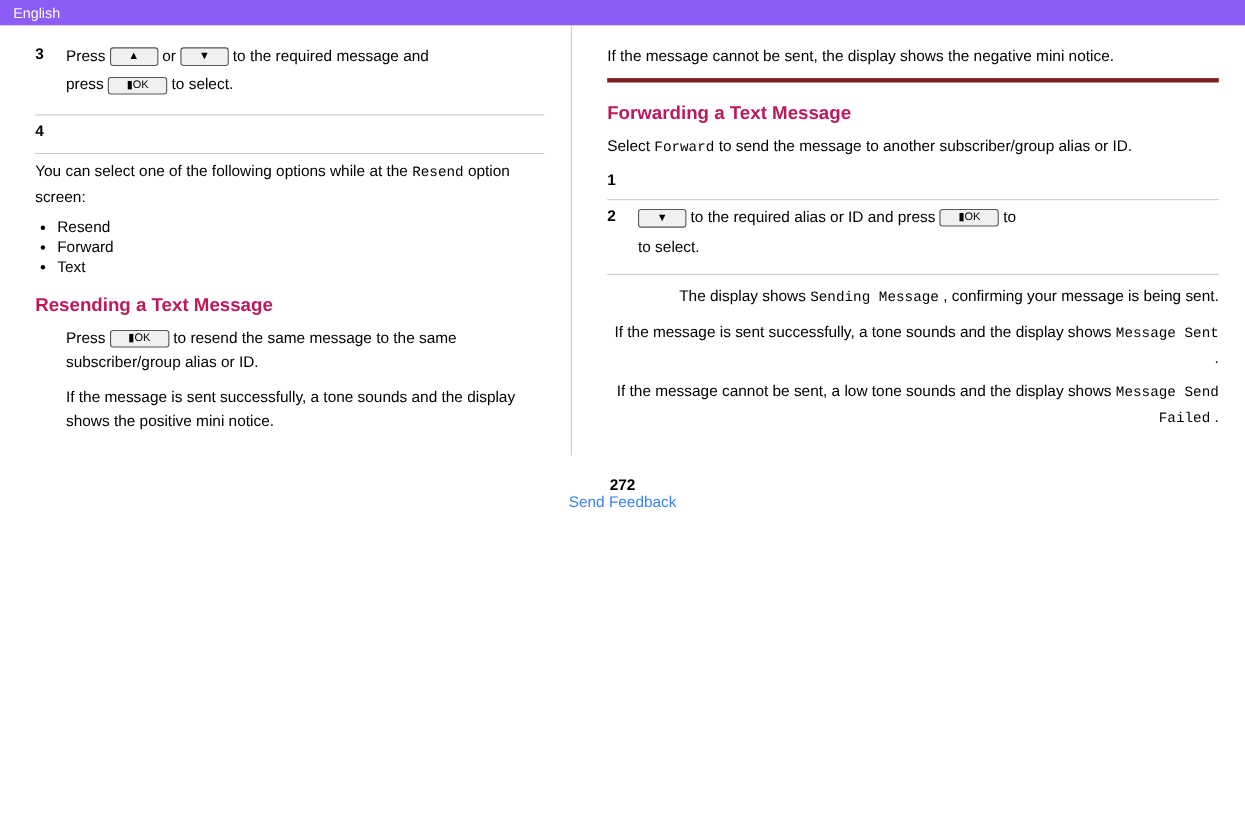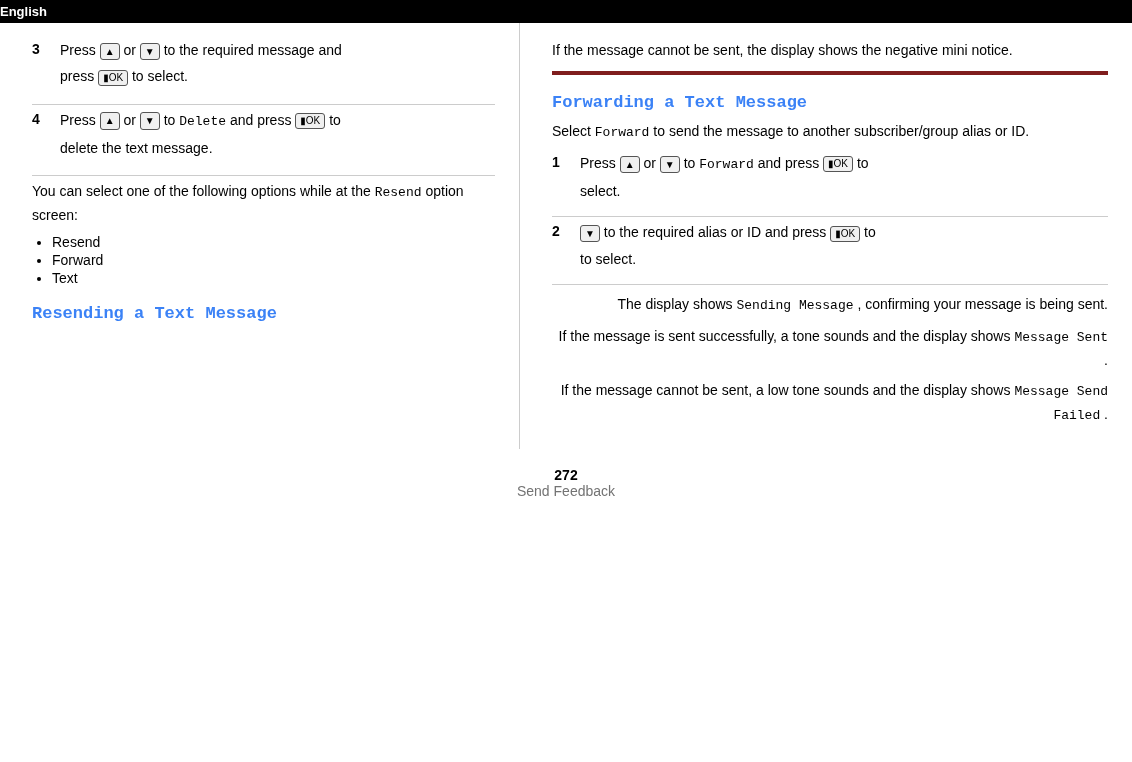--- a/index.html
+++ b/index.html
@@ -6,25 +6,25 @@
     body {
       font-family: Arial, Helvetica, sans-serif;
       font-size: 14px;
       background: #fff;
       color: #000;
       width: 1132px;
       min-height: 762px;
     }
 
     .page-header {
-      background: #000000;
+      background: #8b5cf6;
       color: #fff;
-      padding: 4px 0;
+      padding: 4px 12px;
       font-size: 13px;
-      font-weight: bold;
+      font-weight: normal;
     }
 
     .page-body {
       display: flex;
       flex-direction: row;
       padding: 0;
     }
 
     .left-col {
       width: 520px;
@@ -59,44 +59,43 @@
     }
 
     .step-content p {
       margin-bottom: 4px;
     }
 
     .btn-icon {
       display: inline-block;
       border: 1px solid #555;
       border-radius: 3px;
-      padding: 1px 4px;
+      padding: 1px 16px;
       font-size: 11px;
       vertical-align: middle;
       background: #f0f0f0;
       font-family: Arial, sans-serif;
       line-height: 1.2;
     }
 
     .btn-icon.ok-btn {
       font-size: 10px;
     }
 
     .monospace {
       font-family: 'Courier New', Courier, monospace;
       font-size: 13px;
     }
 
     .section-heading {
       font-size: 17px;
       font-weight: bold;
-      color: #3b82f6;
+      color: #be185d;
       margin-top: 18px;
       margin-bottom: 8px;
-      font-family: Liberation Mono, monospace;
     }
 
     .section-subtext {
       font-size: 14px;
       line-height: 1.6;
       margin-bottom: 8px;
     }
 
     .bullet-list {
       list-style: disc;
@@ -158,21 +157,21 @@
       padding: 8px 28px 8px 28px;
       margin-top: 10px;
     }
 
     .page-number {
       font-size: 14px;
       font-weight: bold;
     }
 
     .send-feedback {
-      color: #737373;
+      color: #3b82f6;
       font-size: 14px;
       cursor: pointer;
       text-decoration: none;
     }
 
     .arrow-up::before { content: '▲'; font-size: 10px; }
     .arrow-down::before { content: '▼'; font-size: 10px; }
   </style>
 </head>
 <body>
@@ -198,74 +197,58 @@
         <p>
           <span>press</span>
           <span class="btn-icon ok-btn">▮OK</span>
           <span>to select.</span>
         </p>
       </div>
     </div>
 
     <div class="step-row">
       <div class="step-number">4</div>
-      <div class="step-content">
-        <p>
-          <span>Press</span>
-          <span class="btn-icon"><span class="arrow-up"></span></span>
-          <span> or </span>
-          <span class="btn-icon"><span class="arrow-down"></span></span>
-          <span> to </span><span class="monospace">Delete</span><span> and press </span>
-          <span class="btn-icon ok-btn">▮OK</span>
-          <span> to</span>
-        </p>
-        <p>delete the text message.</p>
-      </div>
     </div>
 
     <div class="section-subtext">
       <span>You can select one of the following options while at the</span>
       <span class="monospace">Resend</span>
       <span>option screen:</span>
     </div>
     <ul class="bullet-list">
       <li><span>Resend</span></li>
       <li><span>Forward</span></li>
       <li><span>Text</span></li>
     </ul>
 
     <div class="section-heading">Resending a Text Message</div>
+    <div style="padding-left: 28px; margin-top: 8px;">
+      <p style="margin-bottom:8px; line-height:1.6;">
+        <span>Press</span>
+        <span class="btn-icon ok-btn">▮OK</span>
+        <span>to resend the same message to the same subscriber/group alias or ID.</span>
+      </p>
+      <p style="line-height:1.6;">If the message is sent successfully, a tone sounds and the display shows the positive mini notice.</p>
+    </div>
 
   </div>
 
   <div class="right-col">
 
     <div class="right-top-text">If the message cannot be sent, the display shows the negative mini notice.</div>
 
     <div class="section-heading">Forwarding a Text Message</div>
     <div class="section-subtext">
       <span>Select</span>
       <span class="monospace">Forward</span>
       <span>to send the message to another subscriber/group alias or ID.</span>
     </div>
 
     <div class="right-step-row">
       <div class="right-step-number">1</div>
-      <div class="right-step-content">
-        <p>
-          <span>Press</span>
-          <span class="btn-icon"><span class="arrow-up"></span></span>
-          <span> or </span>
-          <span class="btn-icon"><span class="arrow-down"></span></span>
-          <span> to </span><span class="monospace">Forward</span><span> and press </span>
-          <span class="btn-icon ok-btn">▮OK</span>
-          <span> to</span>
-        </p>
-        <p>select.</p>
-      </div>
     </div>
 
     <div class="right-step-row">
       <div class="right-step-number">2</div>
       <div class="right-step-content">
         <p>
           <span class="btn-icon"><span class="arrow-down"></span></span>
           <span>to the required alias or ID and press</span>
           <span class="btn-icon ok-btn">▮OK</span>
           <span> to</span>

